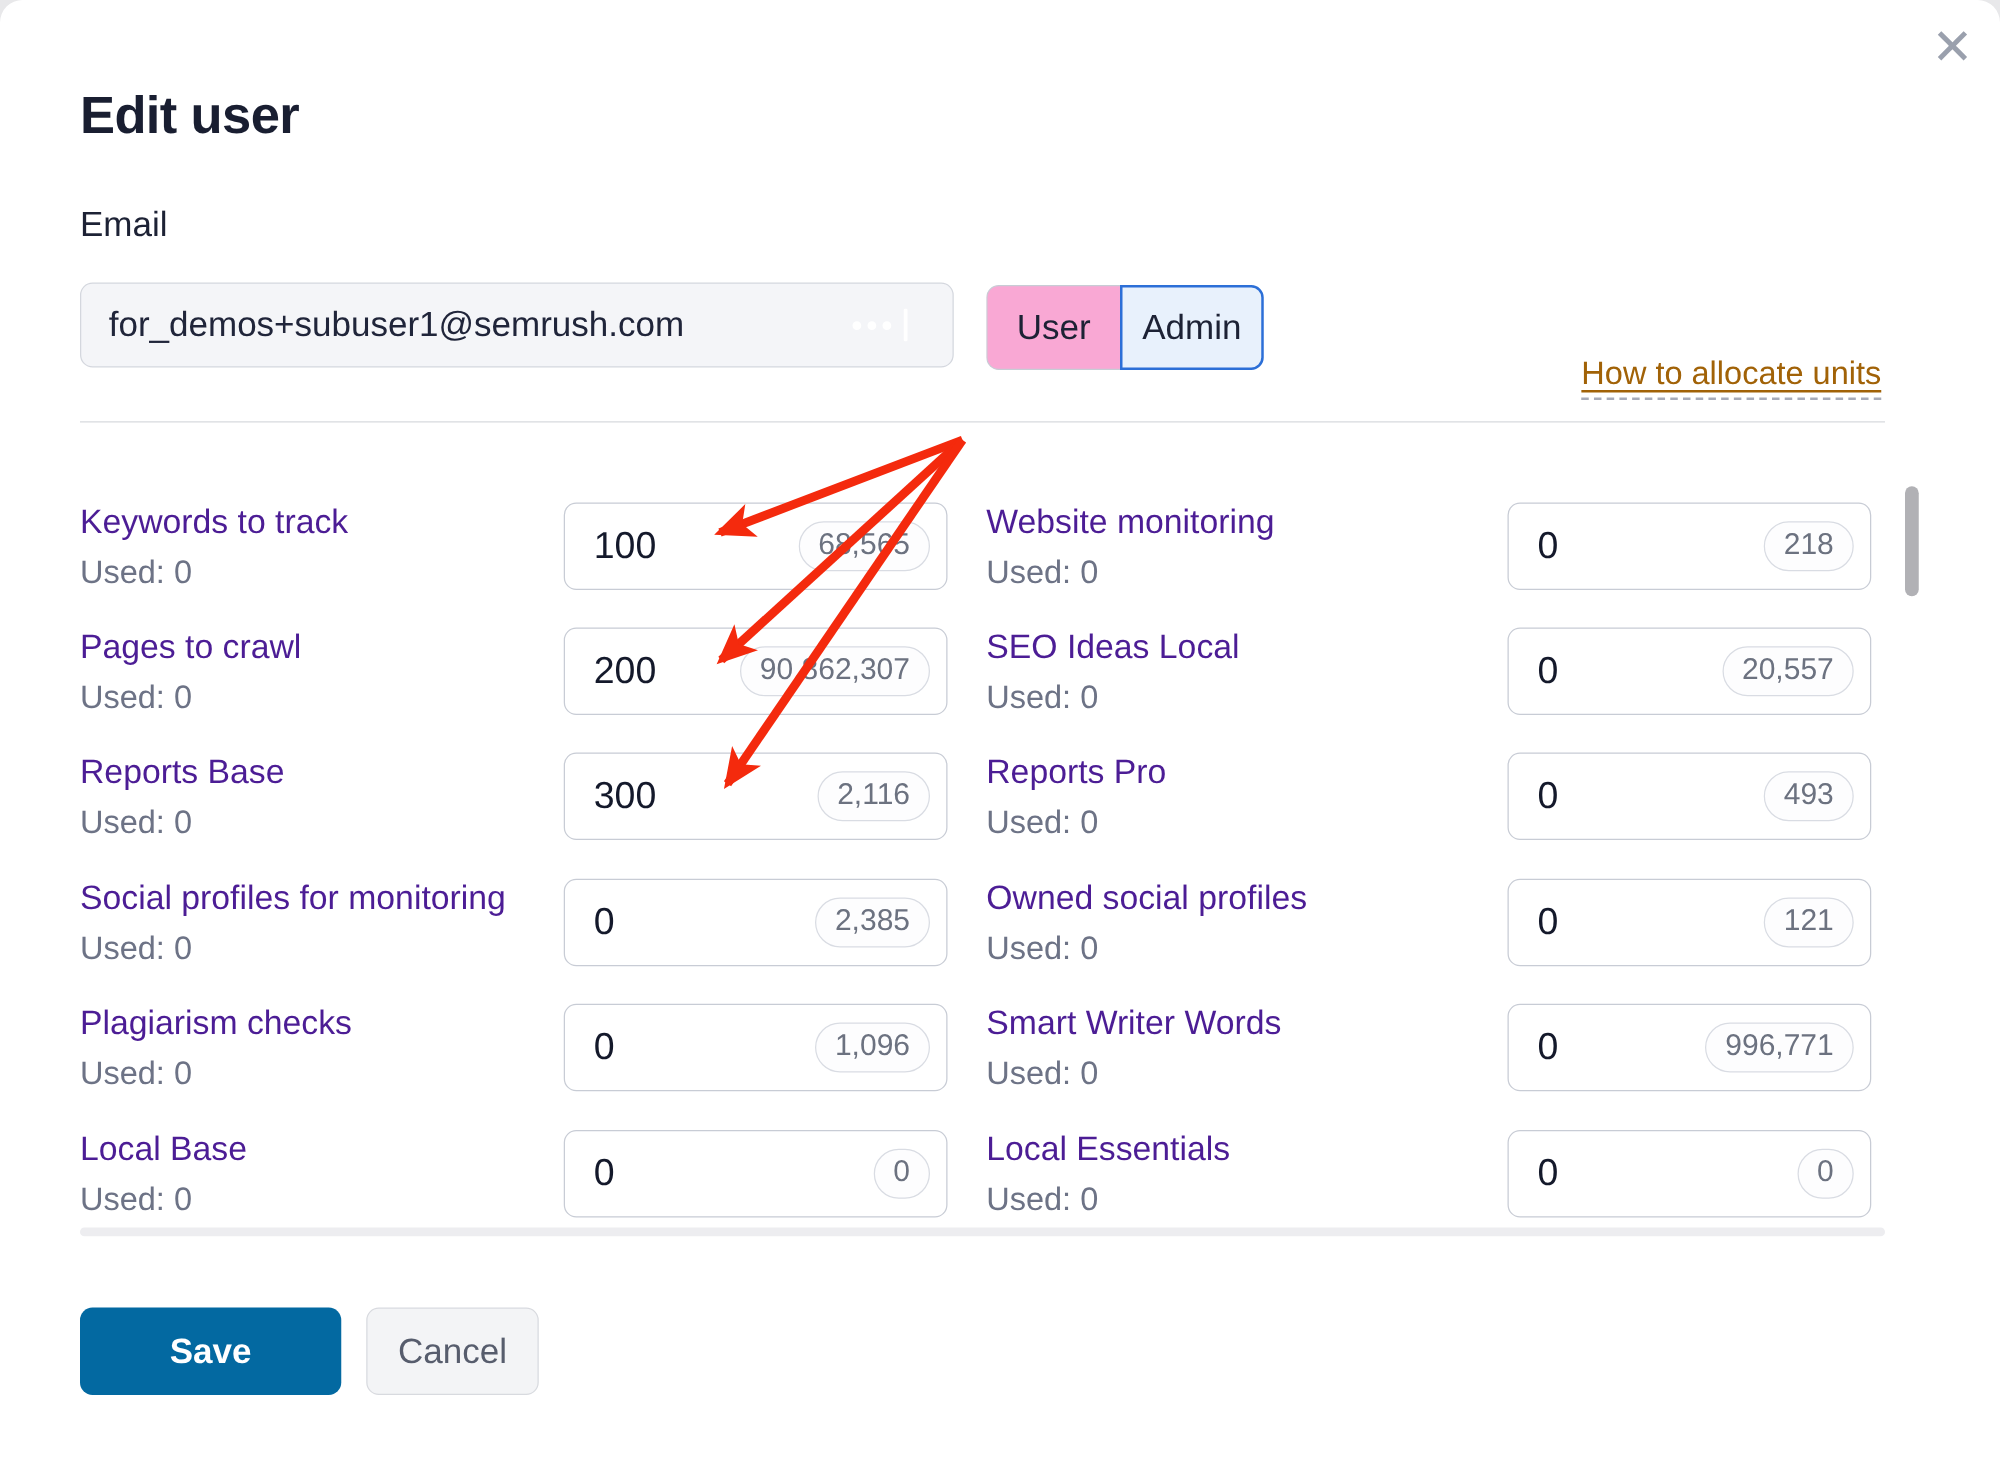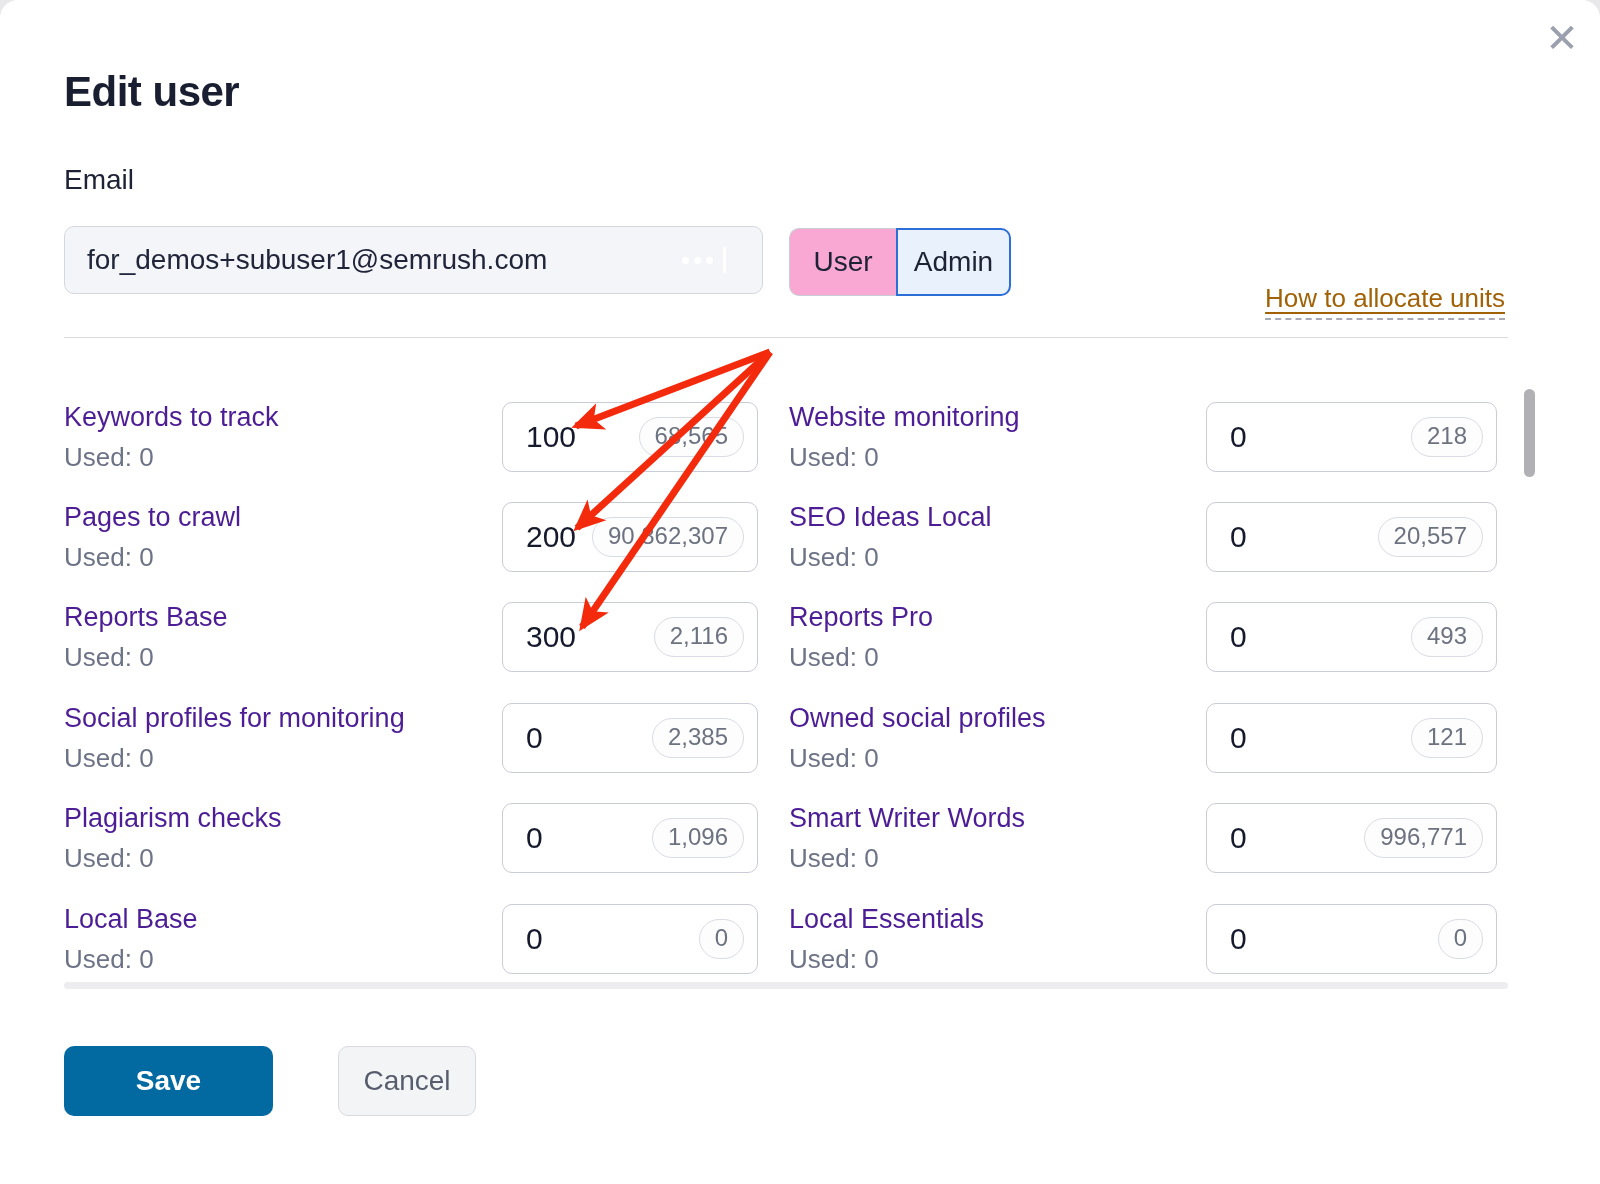--- a/index.html
+++ b/index.html
@@ -27,30 +27,30 @@
 
   .divider { position:absolute; left:64px; top:337px; width:1444px; height:1px; background:#d8dade; }
 
   .row { position:absolute; height:70px; display:flex; justify-content:space-between; align-items:center; }
   .row.left  { left:64px;  width:694px; }
   .row.right { left:789px; width:708px; }
   .row-label { display:flex; flex-direction:column; justify-content:center; gap:9px; }
   .row-name { font-size:27px; color:#4c1d95; }
   .row-used { font-size:26px; color:#6d7386; }
   .alloc-input { height:70px; background:#fff; border:1px solid #c8ccd5; border-radius:10px; display:flex; align-items:center; justify-content:space-between; padding:0 13px 0 23px; }
-  .row.left  .alloc-input { width:256px;margin-left:32px; }
+  .row.left  .alloc-input { width:307px;margin-left:32px; }
   .row.right .alloc-input { width:291px; }
   .alloc-value { flex:1; min-width:0; border:none; outline:none; background:transparent; font-family:"Liberation Sans", sans-serif; font-size:30px; color:#14192b; }
   .alloc-badge { flex-shrink:0; font-size:24px; color:#6c7280; border:1.5px solid #d9dce3; border-radius:999px; padding:4px 15px 6px; background:#fdfdfe; white-space:nowrap; }
 
   .scroll-thumb { position:absolute; left:1524px; top:389px; width:11px; height:88px; border-radius:6px; background:#b1b1b5; }
   .bottom-track { position:absolute; left:64px; top:982px; width:1444px; height:7px; border-radius:4px; background:#ededf0; }
 
   .save-btn { position:absolute; left:64px; top:1046px; width:209px; height:70px; border:none; border-radius:10px; background:#0369a1; color:#ffffff; font-size:28px; font-weight:700; font-family:"Liberation Sans", sans-serif; cursor:pointer; }
-  .cancel-btn { position:absolute; left:293px; top:1046px; width:138px; height:70px; border:1px solid #d8dadf; border-radius:10px; background:#f3f4f6; color:#575d6d; font-size:28px; font-family:"Liberation Sans", sans-serif; cursor:pointer;margin-left:45px; }
+  .cancel-btn { position:absolute; left:293px; top:1046px; width:138px; height:70px; border:1px solid #d8dadf; border-radius:10px; background:#f3f4f6; color:#575d6d; font-size:28px; font-family:"Liberation Sans", sans-serif; cursor:pointer; }
 
   .arrows { position:absolute; inset:0; pointer-events:none; z-index:5; }
 </style>
 </head>
 <body>
 
 <div class="modal">
 
   <button class="close-btn"><span>✕</span></button>
 

